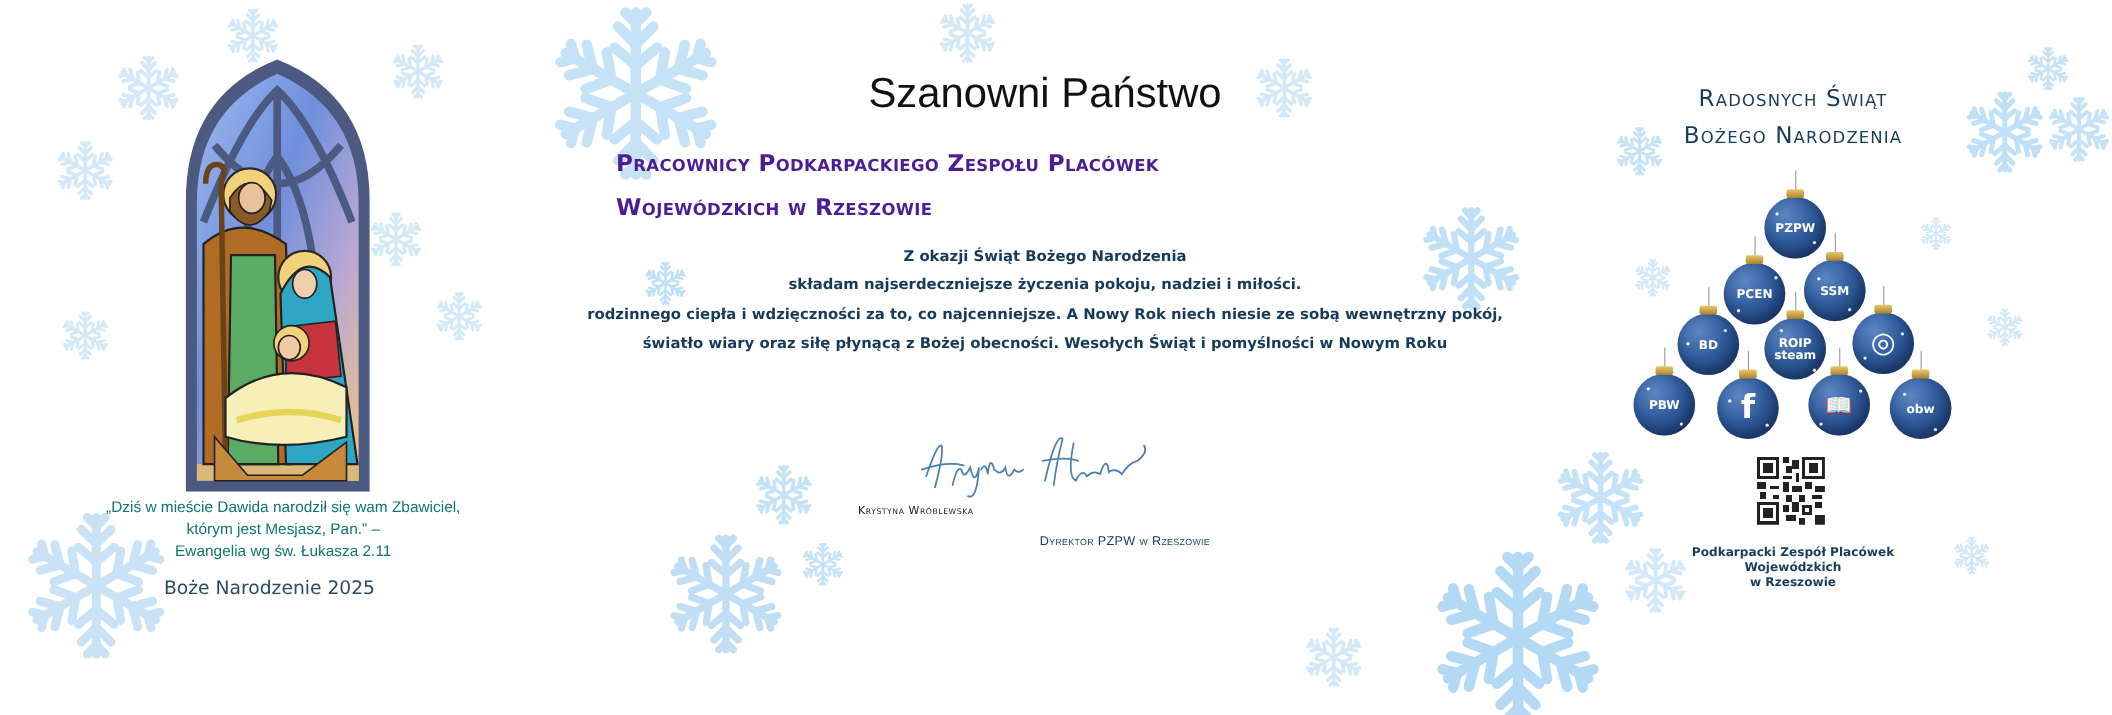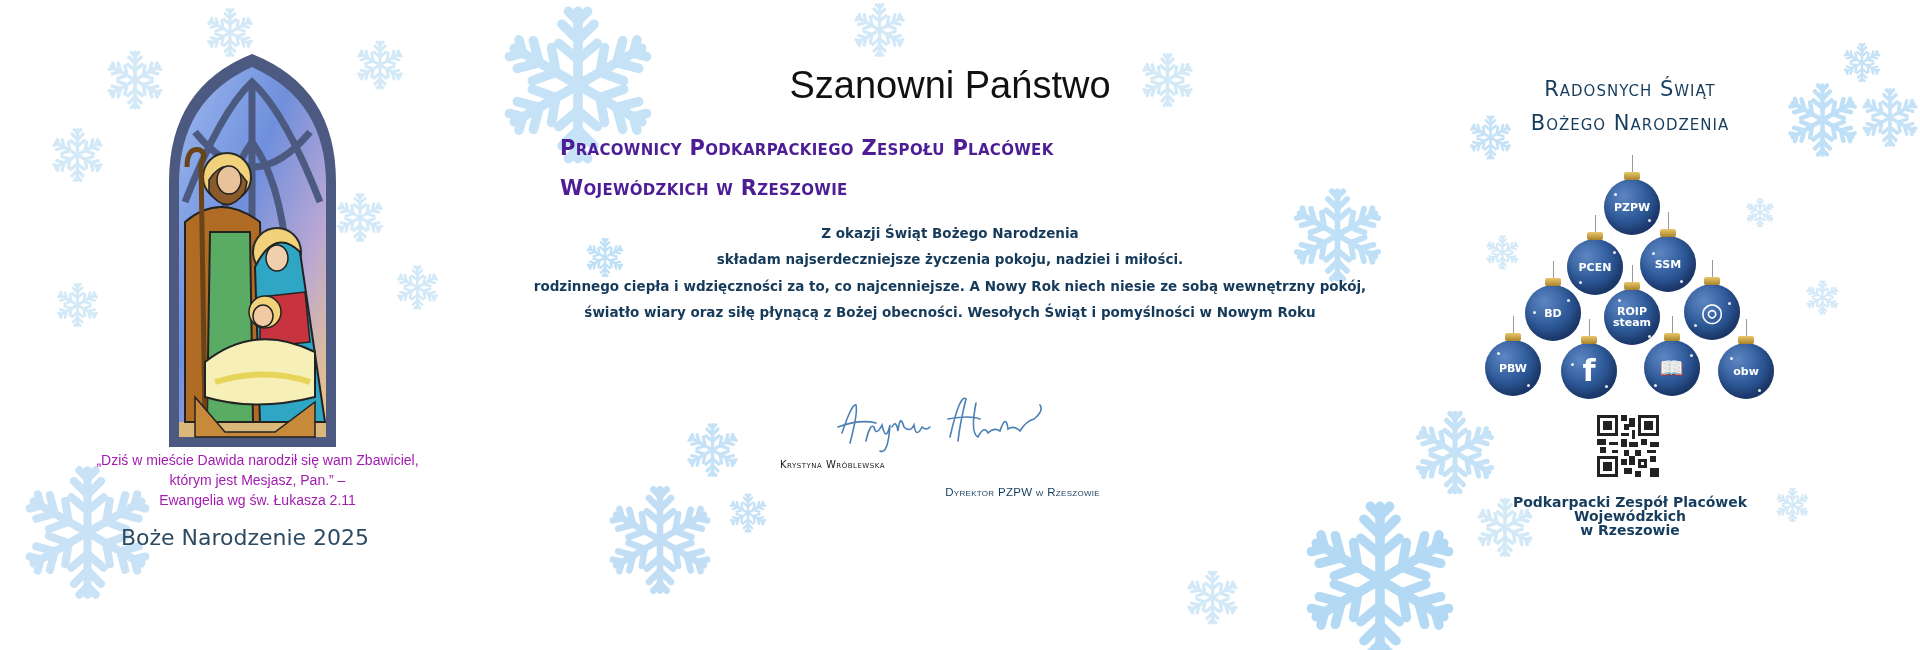--- a/index.html
+++ b/index.html
@@ -8,23 +8,23 @@
     background: #ffffff;
     font-family: "DejaVu Sans", sans-serif;
   }
   .flake { position: absolute; }
   .flake svg { display: block; width: 100%; height: 100%; }
   .abs { position: absolute; }
 
   
   .window-art { left: 165px; top: 52px; width: 175px; height: 395px; }
   .quote { left: 70px; top: 450px; width: 375px; text-align: center;
-    font-family: "Liberation Sans", sans-serif; font-size: 14px; line-height: 20px; color: #a21caf; }
+    font-family: "Liberation Sans", sans-serif; font-size: 14px; line-height: 20px; color: #0f766e; }
   .year { left: 70px; top: 525px; width: 350px; text-align: center;
-    font-family: "DejaVu Sans", sans-serif; font-size: 22px; color: #2d4a63; }
+    font-family: "DejaVu Sans", sans-serif; font-size: 17px; color: #2d4a63; }
 
   
   .greet { left: 600px; top: 64px; width: 700px; text-align: center;
     font-family: Liberation Sans, sans-serif; font-size: 38px; color: #111; }
   .org { left: 560px; top: 128px; width: 780px; 
     font-family: "DejaVu Sans", sans-serif; font-weight: bold; font-variant: small-caps;
     font-size: 21px; line-height: 40px; color: #4c1d95; letter-spacing: 0.3px; }
   .wishes { left: 480px; top: 220px; width: 940px; text-align: center;
     font-family: "DejaVu Sans", sans-serif; font-weight: bold; font-size: 13.5px; line-height: 26.3px;
     color: #163a5a; }
@@ -44,21 +44,21 @@
     box-shadow: inset -4px -6px 10px rgba(10,25,60,0.45);
     color: #fff; display: flex; align-items: center; justify-content: center;
     font-family: "DejaVu Sans", sans-serif; font-weight: bold; font-size: 11px; text-align: center; line-height: 11px; }
   .bauble .cap { position: absolute; top: -7px; left: 50%; transform: translateX(-50%);
     width: 16px; height: 8px; background: linear-gradient(#e9c76a, #a9832c); border-radius: 2px; }
   .bauble .string { position: absolute; top: -24px; left: 50%; width: 1px; height: 18px; background: #999; }
   .bauble .dot { position: absolute; width: 3px; height: 3px; background: #fff; border-radius: 50%; opacity: 0.9; }
   .bauble .glyph { position: relative; z-index: 1; }
   .qr { left: 1597px; top: 415px; width: 62px; height: 62px; }
   .foot-org { left: 1500px; top: 495px; width: 260px; text-align: center;
-    font-family: "DejaVu Sans", sans-serif; font-weight: bold; font-size: 14px; line-height: 14px; color: #163d5d; }
+    font-family: "DejaVu Sans", sans-serif; font-weight: bold; font-size: 11px; line-height: 14px; color: #163d5d; }
 </style>
 </head>
 <body>
 
 <svg width="0" height="0" style="position:absolute">
   <defs>
     <g id="sf">
       <g stroke="currentColor" stroke-width="6" stroke-linecap="round" fill="none">
         <g id="arm">
           <line x1="50" y1="50" x2="50" y2="4"></line>

